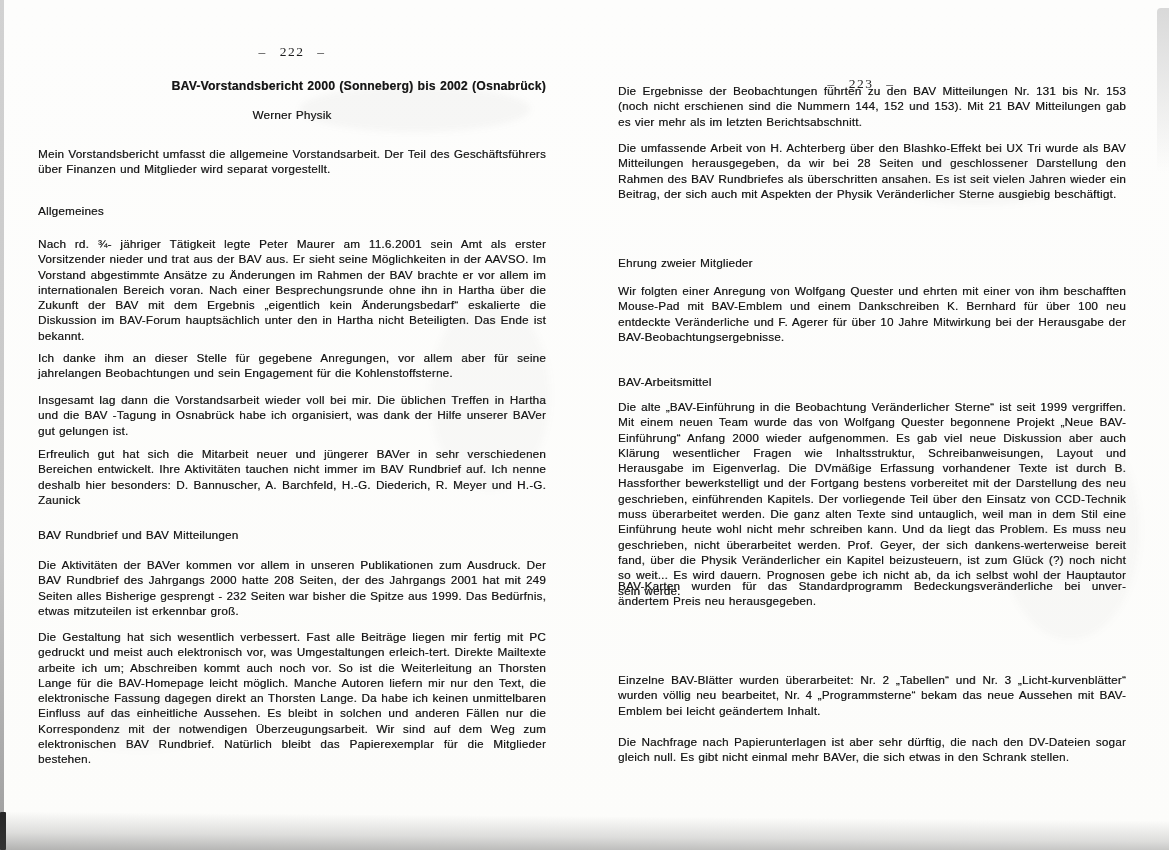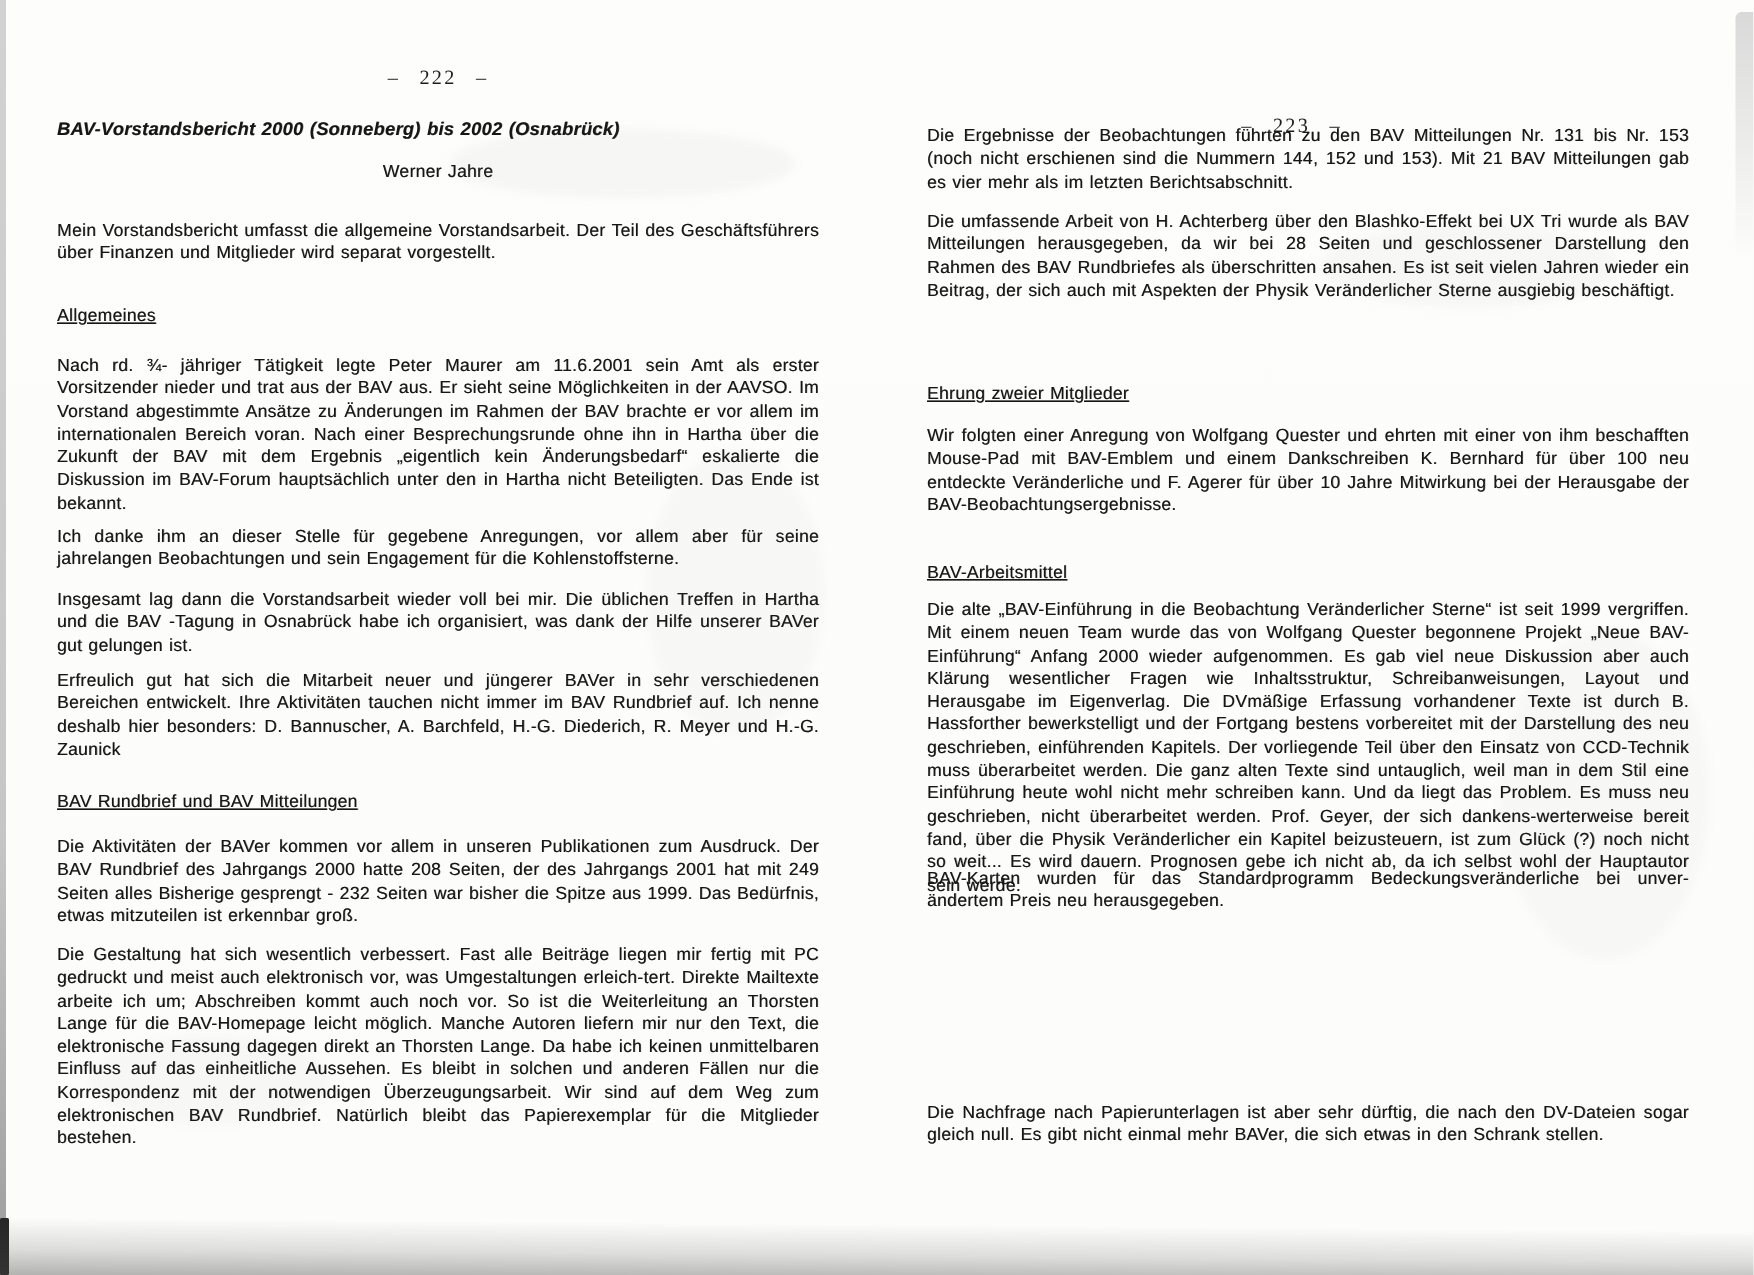--- a/index.html
+++ b/index.html
@@ -24,22 +24,22 @@
     letter-spacing:1.5px; word-spacing:8px; color:#1d1d1d;
   }
   .page-right .pagenum { transform:translateX(-11px);margin-top:32px; }
 
   .p, .h, .title, .author {
     font-size:11.7px; line-height:15.3px; color:#161616;
     letter-spacing:0.2px; word-spacing:0.6px;
     text-shadow:0.35px 0 0 rgba(20,20,20,0.55);
   }
   .p { text-align:justify; }
-  .h { text-align:left;text-decoration:underline; }
-  .title { font-weight:bold; font-size:12.2px; text-align:left;font-style:italic; }
+  .h { text-align:left; }
+  .title { font-weight:bold; font-size:12.2px; text-align:right; }
   .author { text-align:center; }
 
   
   .edge-left {
     position:absolute; left:0; top:0; width:4px; height:100%;
     background:linear-gradient(to bottom,#d2d2d2 0%,#c6c6c6 65%,#9d9d9d 100%);
   }
   .corner-mark {
     position:absolute; left:0; top:812px; width:6px; height:38px;
     background:#262626; border-radius:1px;
@@ -60,21 +60,21 @@
   }
 </style>
 </head>
 <body>
 
 <div class="spread">
 
   <div class="page page-left">
     <div class="pagenum">–  222  –</div>
     <div class="block title" style="top:79px">BAV-Vorstandsbericht 2000 (Sonneberg) bis 2002 (Osnabrück)</div>
-    <div class="block author" style="top:107px">Werner Jahre</div>
+    <div class="block author" style="top:107px">Werner Physik</div>
 
     <div class="block p" style="top:146px">Mein Vorstandsbericht umfasst die allgemeine Vorstandsarbeit. Der Teil des Geschäftsführers über Finanzen und Mitglieder wird separat vorgestellt.</div>
     <div class="block h" style="top:203px">Allgemeines</div>
     <div class="block p" style="top:236px">Nach rd. ¾- jähriger Tätigkeit legte Peter Maurer am 11.6.2001 sein Amt als erster Vorsitzender nieder und trat aus der BAV aus. Er sieht seine Möglichkeiten in der AAVSO. Im Vorstand abgestimmte Ansätze zu Änderungen im Rahmen der BAV brachte er vor allem im internationalen Bereich voran. Nach einer Besprechungsrunde ohne ihn in Hartha über die Zukunft der BAV mit dem Ergebnis „eigentlich kein Änderungsbedarf“ eskalierte die Diskussion im BAV-Forum hauptsächlich unter den in Hartha nicht Beteiligten. Das Ende ist bekannt.</div>
     <div class="block p" style="top:350px">Ich danke ihm an dieser Stelle für gegebene Anregungen, vor allem aber für seine jahrelangen Beobachtungen und sein Engagement für die Kohlenstoffsterne.</div>
     <div class="block p" style="top:392px">Insgesamt lag dann die Vorstandsarbeit wieder voll bei mir. Die üblichen Treffen in Hartha und die BAV -Tagung in Osnabrück habe ich organisiert, was dank der Hilfe unserer BAVer gut gelungen ist.</div>
     <div class="block p" style="top:446px">Erfreulich gut hat sich die Mitarbeit neuer und jüngerer BAVer in sehr verschiedenen Bereichen entwickelt. Ihre Aktivitäten tauchen nicht immer im BAV Rundbrief auf. Ich nenne deshalb hier besonders: D. Bannuscher, A. Barchfeld, H.-G. Diederich, R. Meyer und H.-G. Zaunick</div>
     <div class="block h" style="top:527px">BAV Rundbrief und BAV Mitteilungen</div>
     <div class="block p" style="top:557px">Die Aktivitäten der BAVer kommen vor allem in unseren Publikationen zum Ausdruck. Der BAV Rundbrief des Jahrgangs 2000 hatte 208 Seiten, der des Jahrgangs 2001 hat mit 249 Seiten alles Bisherige gesprengt - 232 Seiten war bisher die Spitze aus 1999. Das Bedürfnis, etwas mitzuteilen ist erkennbar groß.</div>
     <div class="block p" style="top:629px">Die Gestaltung hat sich wesentlich verbessert. Fast alle Beiträge liegen mir fertig mit PC gedruckt und meist auch elektronisch vor, was Umgestaltungen erleich-tert. Direkte Mailtexte arbeite ich um; Abschreiben kommt auch noch vor. So ist die Weiterleitung an Thorsten Lange für die BAV-Homepage leicht möglich. Manche Autoren liefern mir nur den Text, die elektronische Fassung dagegen direkt an Thorsten Lange. Da habe ich keinen unmittelbaren Einfluss auf das einheitliche Aussehen. Es bleibt in solchen und anderen Fällen nur die Korrespondenz mit der notwendigen Überzeugungsarbeit. Wir sind auf dem Weg zum elektronischen BAV Rundbrief. Natürlich bleibt das Papierexemplar für die Mitglieder bestehen.</div>
@@ -83,20 +83,21 @@
   <div class="page page-right">
     <div class="pagenum">–  223  –</div>
 
     <div class="block p" style="top:83px">Die Ergebnisse der Beobachtungen führten zu den BAV Mitteilungen Nr. 131 bis Nr. 153 (noch nicht erschienen sind die Nummern 144, 152 und 153). Mit 21 BAV Mitteilungen gab es vier mehr als im letzten Berichtsabschnitt.</div>
     <div class="block p" style="top:140px">Die umfassende Arbeit von H. Achterberg über den Blashko-Effekt bei UX Tri wurde als BAV Mitteilungen herausgegeben, da wir bei 28 Seiten und geschlossener Darstellung den Rahmen des BAV Rundbriefes als überschritten ansahen. Es ist seit vielen Jahren wieder ein Beitrag, der sich auch mit Aspekten der Physik Veränderlicher Sterne ausgiebig beschäftigt.</div>
     <div class="block h" style="top:255px">Ehrung zweier Mitglieder</div>
     <div class="block p" style="top:283px">Wir folgten einer Anregung von Wolfgang Quester und ehrten mit einer von ihm beschafften Mouse-Pad mit BAV-Emblem und einem Dankschreiben K. Bernhard für über 100 neu entdeckte Veränderliche und F. Agerer für über 10 Jahre Mitwirkung bei der Herausgabe der BAV-Beobachtungsergebnisse.</div>
     <div class="block h" style="top:374px">BAV-Arbeitsmittel</div>
     <div class="block p" style="top:399px">Die alte „BAV-Einführung in die Beobachtung Veränderlicher Sterne“ ist seit 1999 vergriffen. Mit einem neuen Team wurde das von Wolfgang Quester begonnene Projekt „Neue BAV-Einführung“ Anfang 2000 wieder aufgenommen. Es gab viel neue Diskussion aber auch Klärung wesentlicher Fragen wie Inhaltsstruktur, Schreibanweisungen, Layout und Herausgabe im Eigenverlag. Die DVmäßige Erfassung vorhandener Texte ist durch B. Hassforther bewerkstelligt und der Fortgang bestens vorbereitet mit der Darstellung des neu geschrieben, einführenden Kapitels. Der vorliegende Teil über den Einsatz von CCD-Technik muss überarbeitet werden. Die ganz alten Texte sind untauglich, weil man in dem Stil eine Einführung heute wohl nicht mehr schreiben kann. Und da liegt das Problem. Es muss neu geschrieben, nicht überarbeitet werden. Prof. Geyer, der sich dankens-werterweise bereit fand, über die Physik Veränderlicher ein Kapitel beizusteuern, ist zum Glück (?) noch nicht so weit... Es wird dauern. Prognosen gebe ich nicht ab, da ich selbst wohl der Hauptautor sein werde.</div>
     <div class="block p" style="top:578px">BAV-Karten wurden für das Standardprogramm Bedeckungsveränderliche bei unver-ändertem Preis neu herausgegeben.</div>
+    <div class="block p" style="top:672px">Einzelne BAV-Blätter wurden überarbeitet: Nr. 2 „Tabellen“ und Nr. 3 „Licht-kurvenblätter“ wurden völlig neu bearbeitet, Nr. 4 „Programmsterne“ bekam das neue Aussehen mit BAV-Emblem bei leicht geändertem Inhalt.</div>
     <div class="block p" style="top:734px">Die Nachfrage nach Papierunterlagen ist aber sehr dürftig, die nach den DV-Dateien sogar gleich null. Es gibt nicht einmal mehr BAVer, die sich etwas in den Schrank stellen.</div>
   </div>
 
   <div class="smudge" style="left:300px; top:86px;  width:230px; height:46px;"></div>
   <div class="smudge" style="left:430px; top:300px; width:120px; height:190px; background:rgba(110,110,110,0.035);"></div>
   <div class="smudge" style="left:880px; top:150px; width:200px; height:55px;  background:rgba(110,110,110,0.04);"></div>
   <div class="smudge" style="left:1000px;top:420px; width:140px; height:220px; background:rgba(110,110,110,0.03);"></div>
   <div class="smudge" style="left:60px;  top:690px; width:160px; height:60px;  background:rgba(110,110,110,0.03);"></div>
 
   <div class="edge-left"></div>

